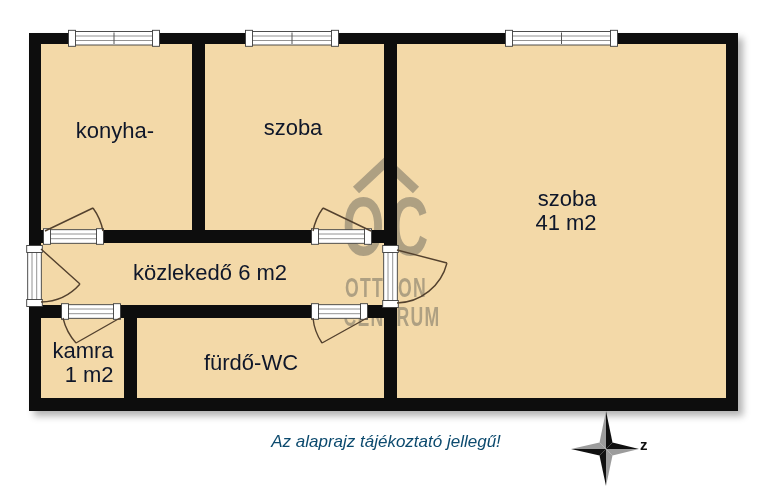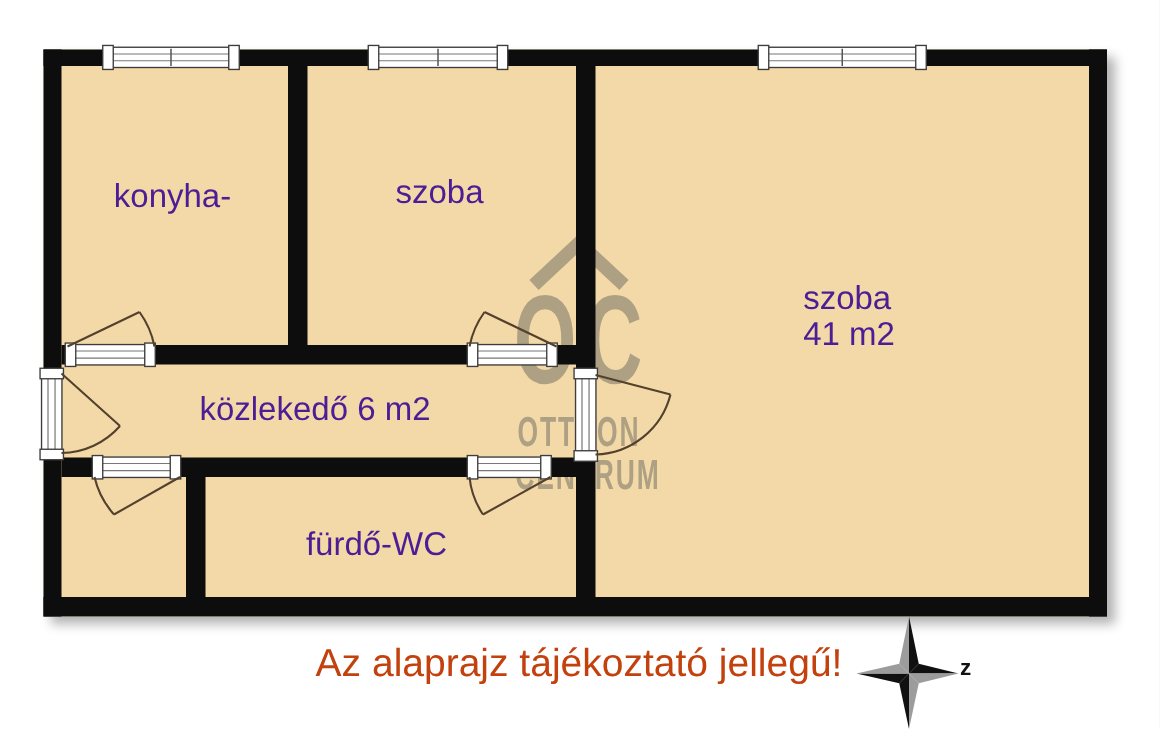--- a/index.html
+++ b/index.html
@@ -7,27 +7,27 @@
     position:relative;width:773px;height:486px;background:#fff;overflow:hidden;
     font-family:"Liberation Sans",sans-serif;
   }
   .plan-shadow{
     position:absolute;left:29px;top:33px;width:709px;height:378px;
     box-shadow:5px 5px 7px rgba(0,0,0,0.30);
   }
   svg.plan{position:absolute;left:0;top:0;}
   svg text{font-family:"Liberation Sans",sans-serif;}
   .room-label{
-    position:absolute;transform:translate(-50%,-50%);text-align:left;
-    font-size:22px;line-height:24px;color:#4c1d95;white-space:nowrap;
+    position:absolute;transform:translate(-50%,-50%);text-align:right;
+    font-size:22px;line-height:24px;color:#0f172a;white-space:nowrap;
   }
   .room-label span{display:block;}
   .caption{
     position:absolute;transform:translate(-50%,-50%);
-    font-size:26px;color:#c2410c;white-space:nowrap;
+    font-size:17px;color:#0c4a6e;white-space:nowrap;font-style:italic;
   }
 </style>
 </head>
 <body>
 
 <div class="stage">
 
   <div class="plan-shadow"></div>
 
   <svg class="plan" width="773" height="486" viewBox="0 0 773 486">
@@ -163,20 +163,24 @@
 
   <div class="room-label" style="left:566px;top:211px">
     <span>szoba</span>
     <span>41 m2</span>
   </div>
 
   <div class="room-label" style="left:210px;top:273px">
     <span>közlekedő 6 m2</span>
   </div>
 
+  <div class="room-label" style="left:83px;top:363px">
+    <span>kamra</span>
+    <span>1 m2</span>
+  </div>
 
   <div class="room-label" style="left:251px;top:363px">
     <span>fürdő-WC</span>
   </div>
 
   <div class="caption" style="left:386px;top:442px">Az alaprajz tájékoztató jellegű!</div>
 
 </div>
 
 </body></html>

